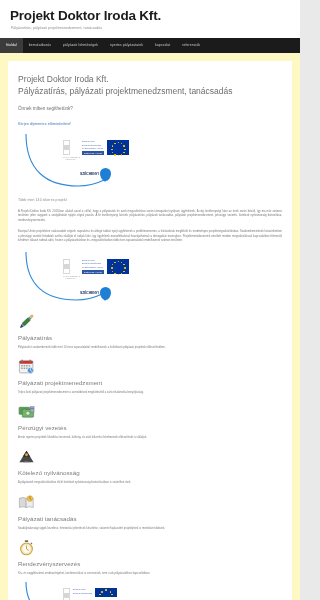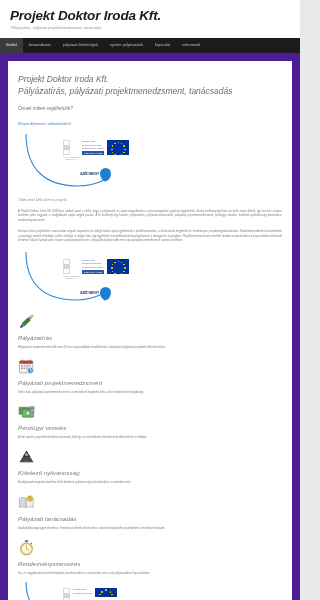--- a/index.html
+++ b/index.html
@@ -2,21 +2,21 @@
 <html lang="hu"><head>
 <meta charset="utf-8">
 <style>
   html,body{margin:0;padding:0;}
   body{
     width:300px;height:600px;overflow:hidden;
     background:#e9e9e9;
     font-family:"Liberation Sans","DejaVu Sans",sans-serif;
     -webkit-font-smoothing:antialiased;
   }
-  .page{width:300px;height:600px;position:relative;background:#4c1d95;font-style:italic;}
+  .page{width:300px;height:600px;position:relative;background:#fef9c3;}
 
   
   .site-header{
     background:#ffffff;
     padding:9px 0 8px 10px;
   }
   .site-title{
     font-size:13.5px;font-weight:bold;color:#1c1c1c;
     letter-spacing:-0.2px;line-height:1.05;margin:0;
   }

